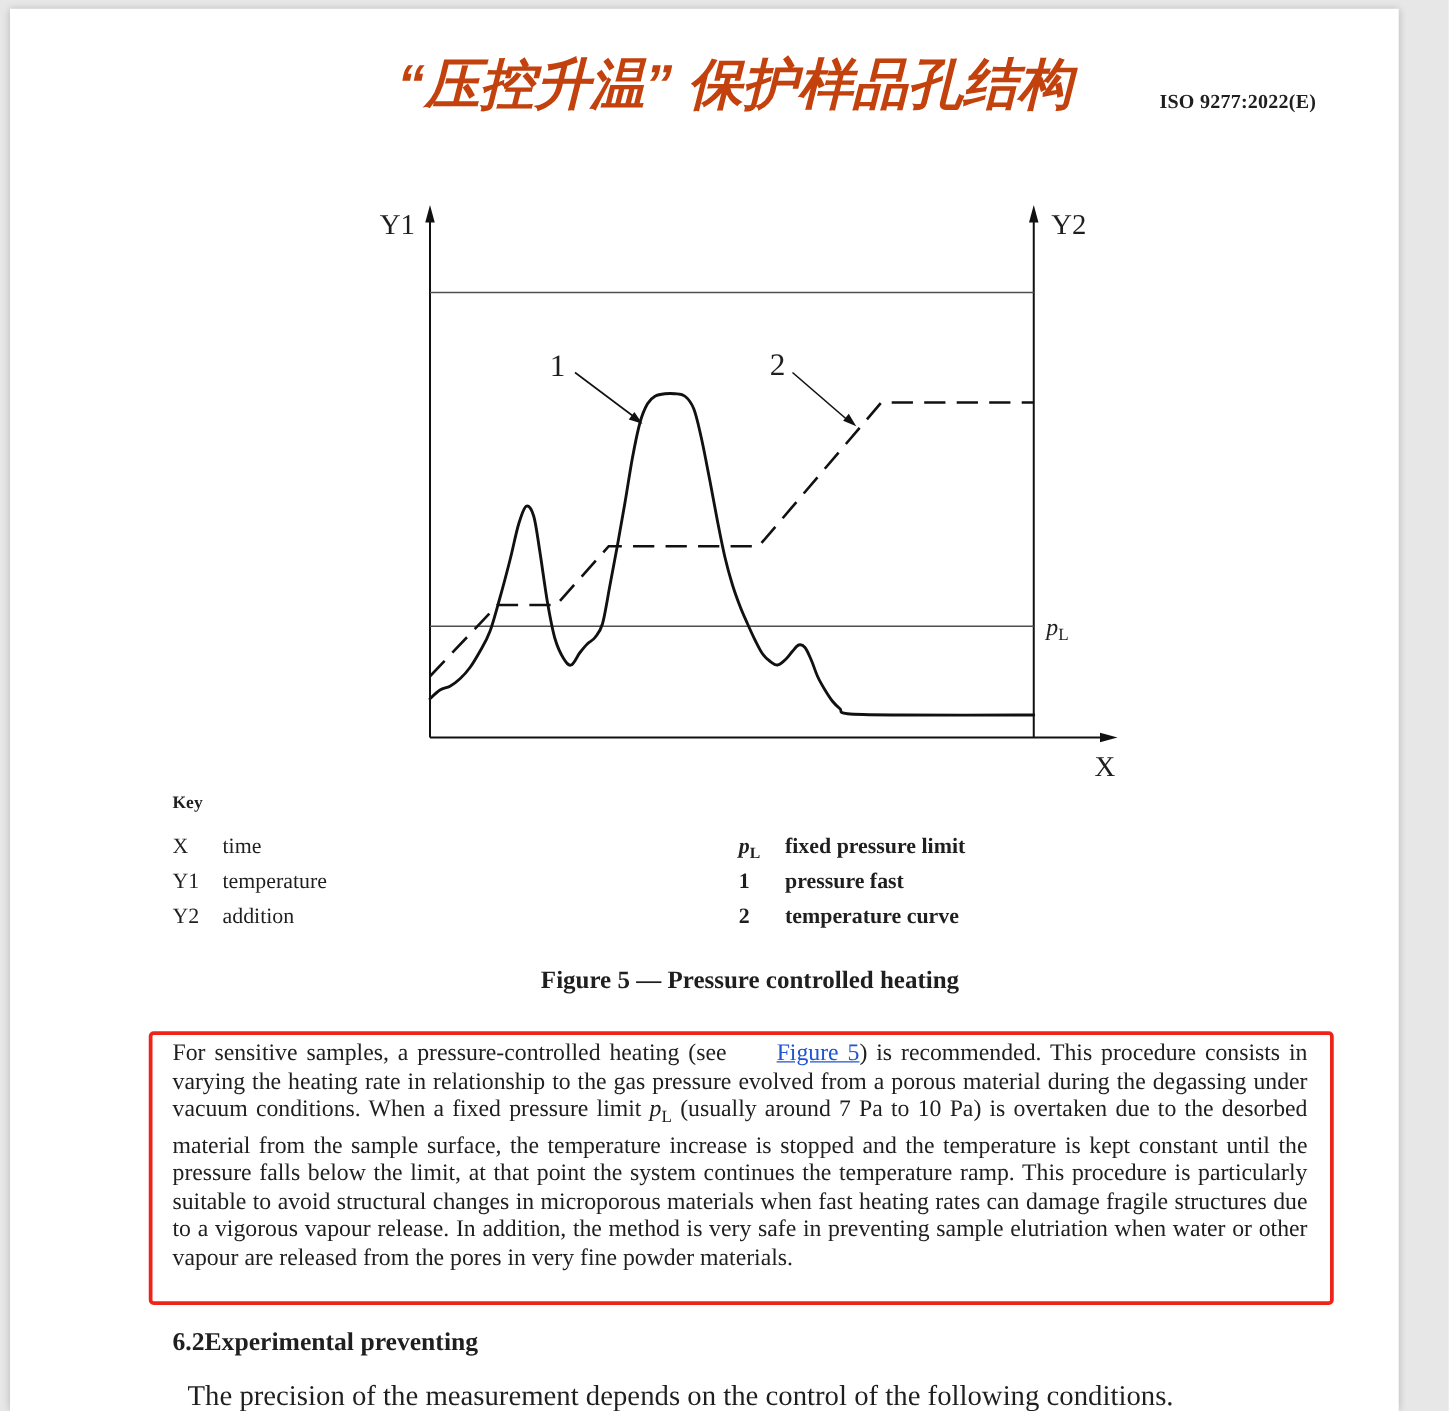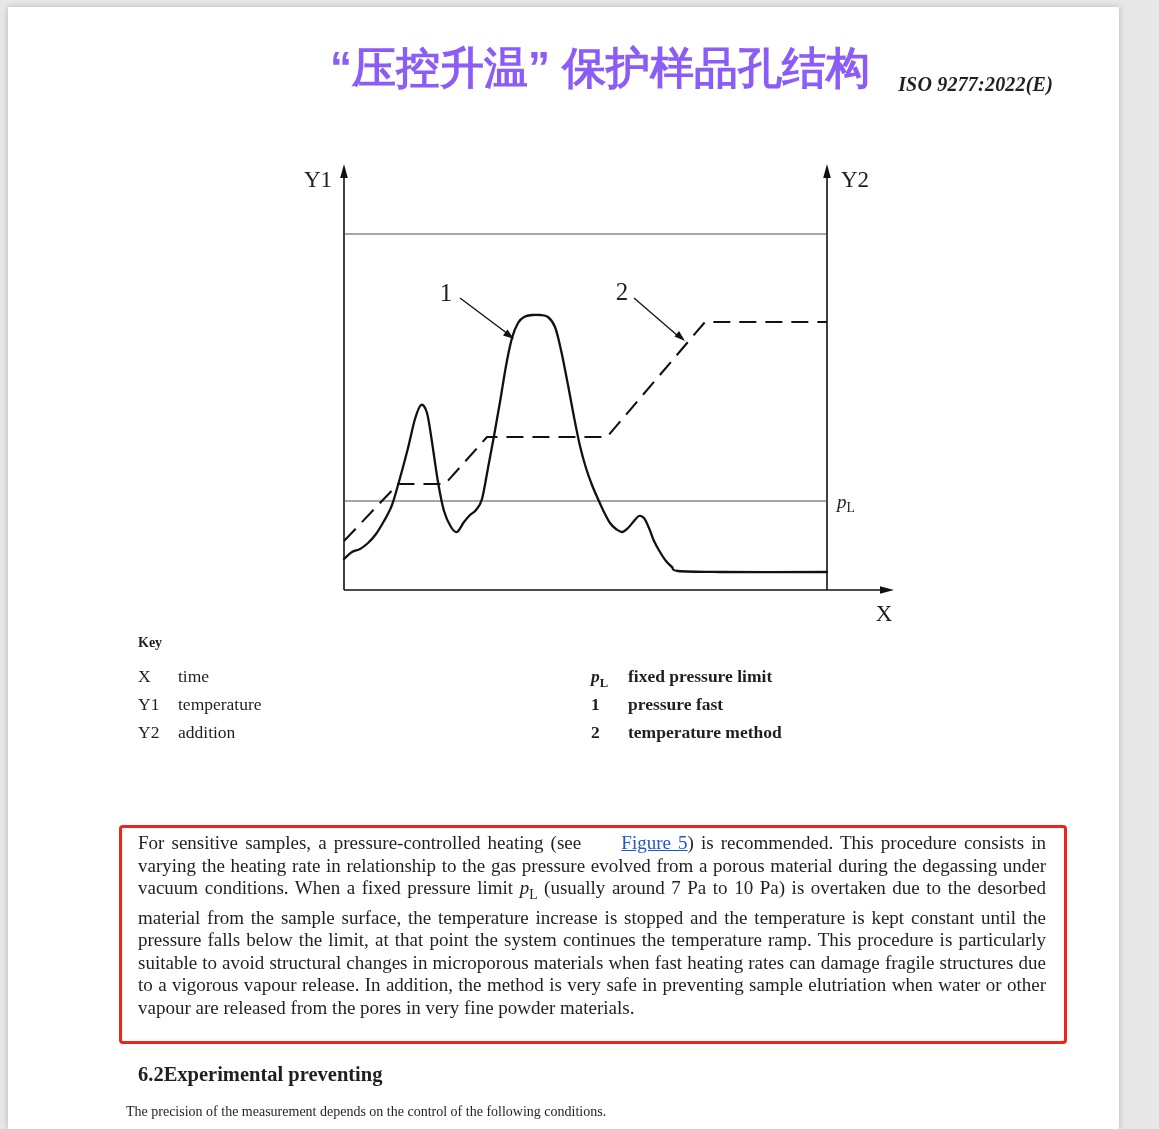--- a/index.html
+++ b/index.html
@@ -8,25 +8,25 @@
     background:#e7e7e7;
     font-family:"Liberation Serif","DejaVu Serif",serif;
     color:#1f1f1f;
   }
   .page {
     position:absolute; left:8px; top:7px; width:1111px; height:1122px;
     background:#ffffff; box-shadow:0 0 6px rgba(0,0,0,.22);
   }
   .iso-ref {
     position:absolute; top:66px; right:66px;
-    font-weight:bold; font-size:20px; letter-spacing:.2px;font-style:italic;
+    font-weight:bold; font-size:16px; letter-spacing:.2px;
   }
   .doc-title {
-    position:absolute; left:120px; top:33px; width:944px; text-align:center;
-    font-family:"Liberation Sans","DejaVu Sans",sans-serif; font-weight:700; color:#8b5cf6;
+    position:absolute; left:108px; top:33px; width:944px; text-align:center;
+    font-family:"Liberation Sans","DejaVu Sans",sans-serif; font-weight:700; color:#c2410c;font-style:italic;
   }
   .doc-title .l1 { font-size:44px; line-height:56px; }
   .doc-title .l2 { font-size:29px; line-height:38px; }
 
   .chart { position:absolute; left:272px; top:143px; }
   .chart text { font-family:"Liberation Serif","DejaVu Serif",serif; fill:#1f1f1f; }
 
   .key { position:absolute; left:130px; top:628px; width:924px; font-size:17.5px; }
   .key-heading { font-weight:bold; font-size:14px; }
   .key-col { position:absolute; top:27px; }
@@ -49,21 +49,21 @@
   }
   .hl-text {
     position:absolute; left:16px; right:18px; top:4px;
     font-size:19px; line-height:22.6px; text-align:justify;
   }
   .fig-link { color:#1f55d0; text-decoration:underline; cursor:pointer;margin-left:33px; }
   .hl-text i { font-style:italic; }
 
   .sec-heading { position:absolute; left:130px; top:1056px; font-size:20.5px; font-weight:bold; }
   .sec-num { display:inline-block; }
-  .body-line { position:absolute; left:118px; top:1097px; font-size:14px; }
+  .body-line { position:absolute; left:142px; top:1097px; font-size:23px; }
 </style>
 </head>
 <body>
 
 <div class="page">
 
   <div class="iso-ref">ISO 9277:2022(E)</div>
 
   <div class="doc-title">
     <div class="l1">“压控升温” 保护样品孔结构</div>
@@ -113,25 +113,26 @@
       </div>
     </div>
     <div class="key-col key-col-right">
       <div class="krow">
         <span class="ksym"><i>p</i><sub>L</sub></span><span>fixed pressure limit</span>
       </div>
       <div class="krow">
         <span class="ksym"><span>1</span><sub></sub></span><span>pressure fast</span>
       </div>
       <div class="krow">
-        <span class="ksym"><span>2</span><sub></sub></span><span>temperature method</span>
+        <span class="ksym"><span>2</span><sub></sub></span><span>temperature curve</span>
       </div>
     </div>
   </div>
 
+  <div class="fig-caption">Figure 5 — Pressure controlled heating</div>
 
   <div class="hl-box">
     <div class="hl-text"><span>For sensitive samples, a pressure-controlled heating (see </span><a class="fig-link">Figure 5</a><span>) is recommended. This procedure consists in varying the heating rate in relationship to the gas pressure evolved from a porous material during the degassing under vacuum conditions. When a fixed pressure limit </span><i>p</i><sub>L</sub><span> (usually around 7 Pa to 10 Pa) is overtaken due to the desorbed material from the sample surface, the temperature increase is stopped and the temperature is kept constant until the pressure falls below the limit, at that point the system continues the temperature ramp. This procedure is particularly suitable to avoid structural changes in microporous materials when fast heating rates can damage fragile structures due to a vigorous vapour release. In addition, the method is very safe in preventing sample elutriation when water or other vapour are released from the pores in very fine powder materials.</span></div>
   </div>
 
   <div class="sec-heading">
     <span class="sec-num">6.2</span><span>Experimental preventing</span>
   </div>
 
   <div class="body-line">The precision of the measurement depends on the control of the following conditions.</div>

